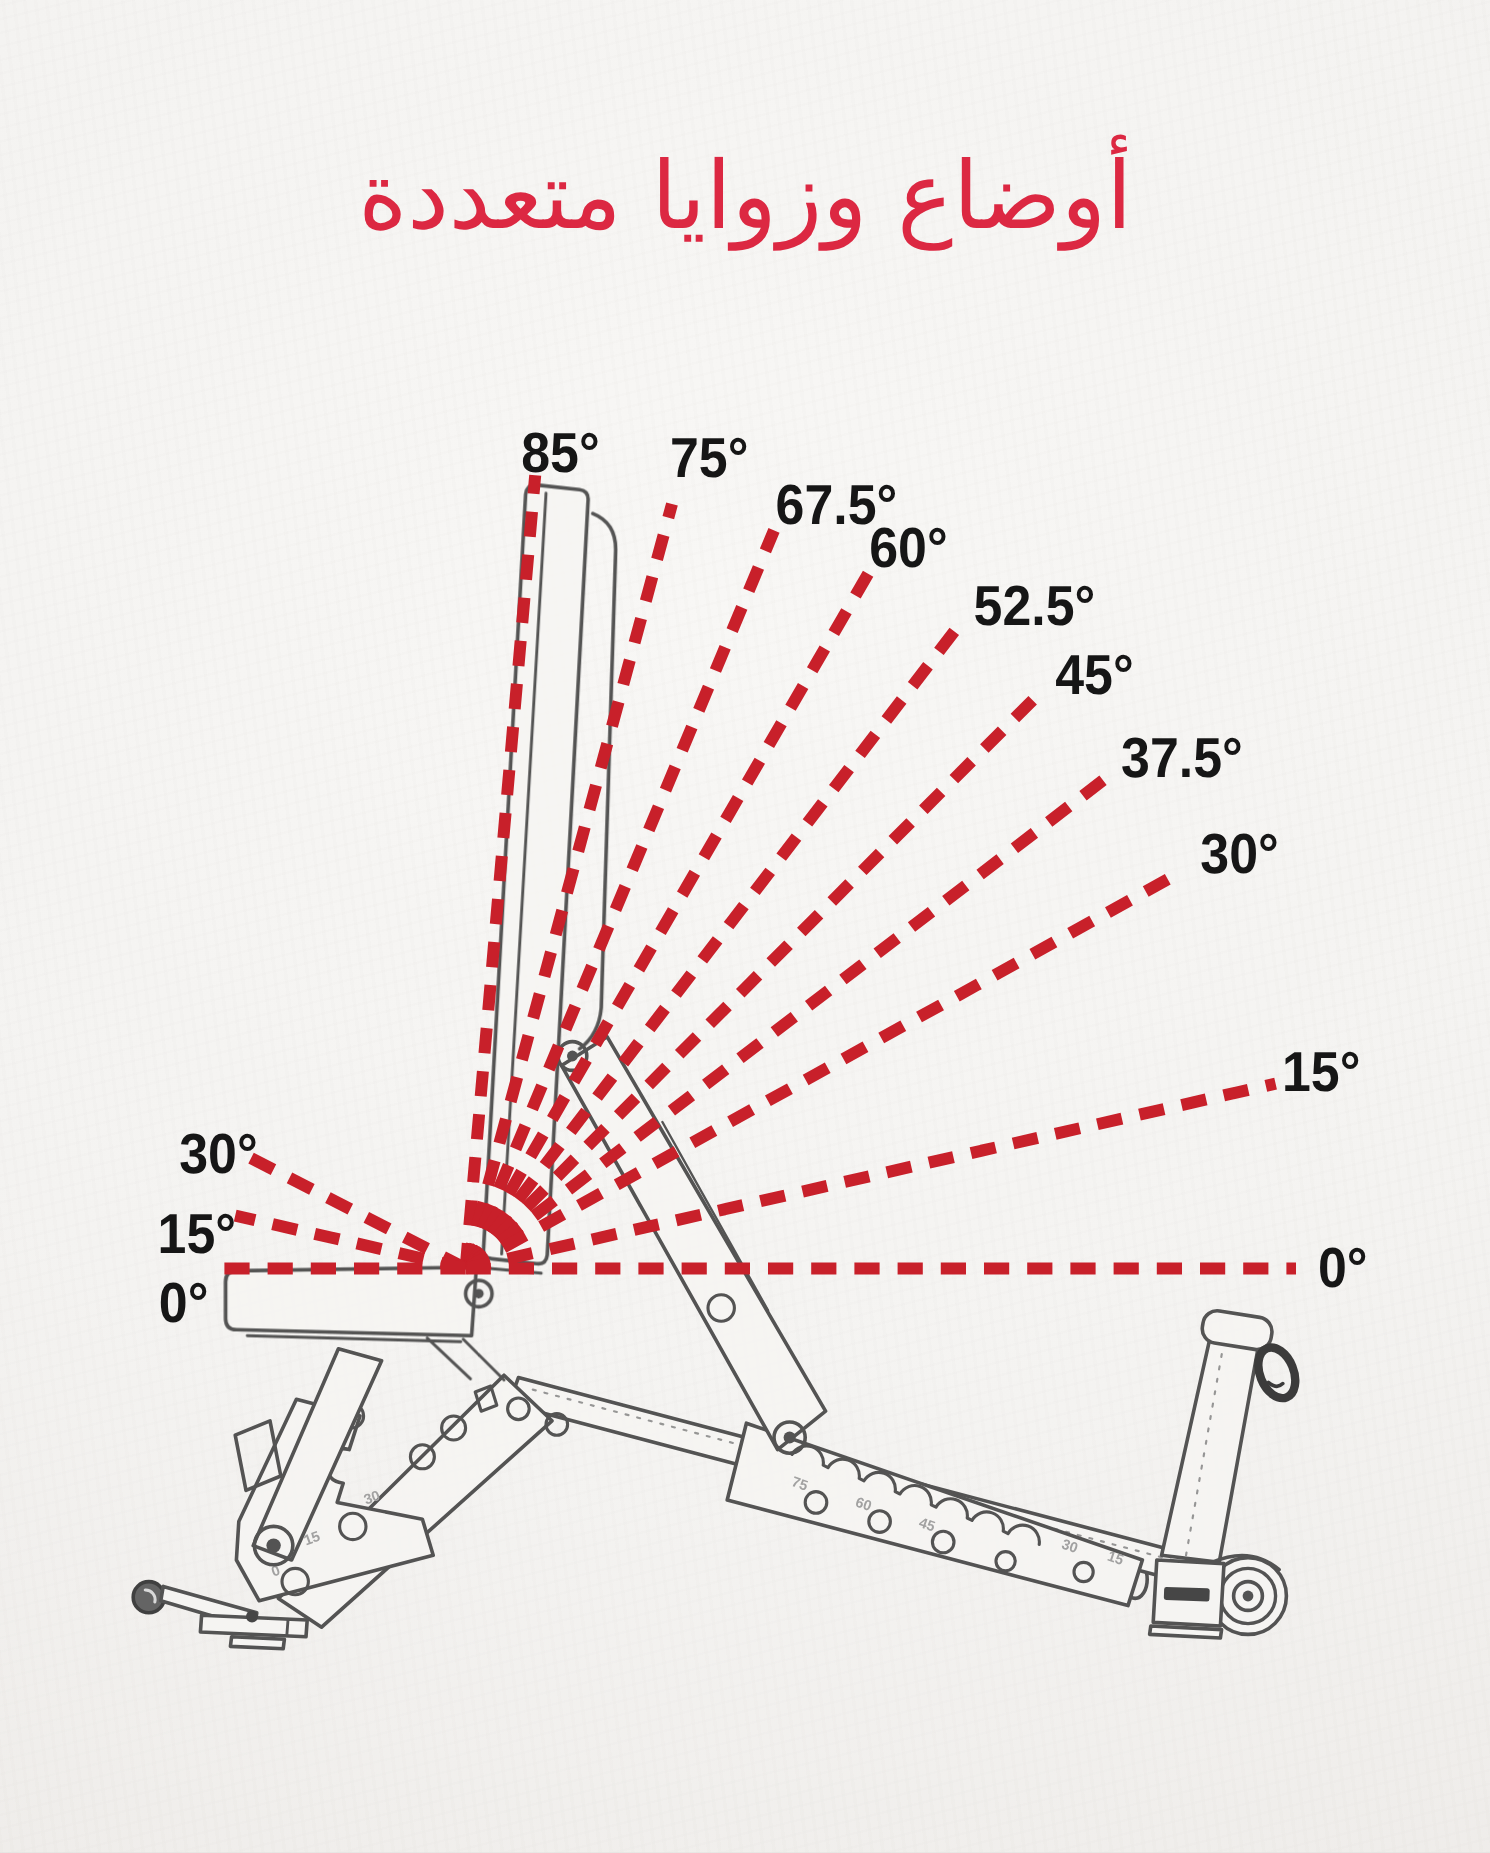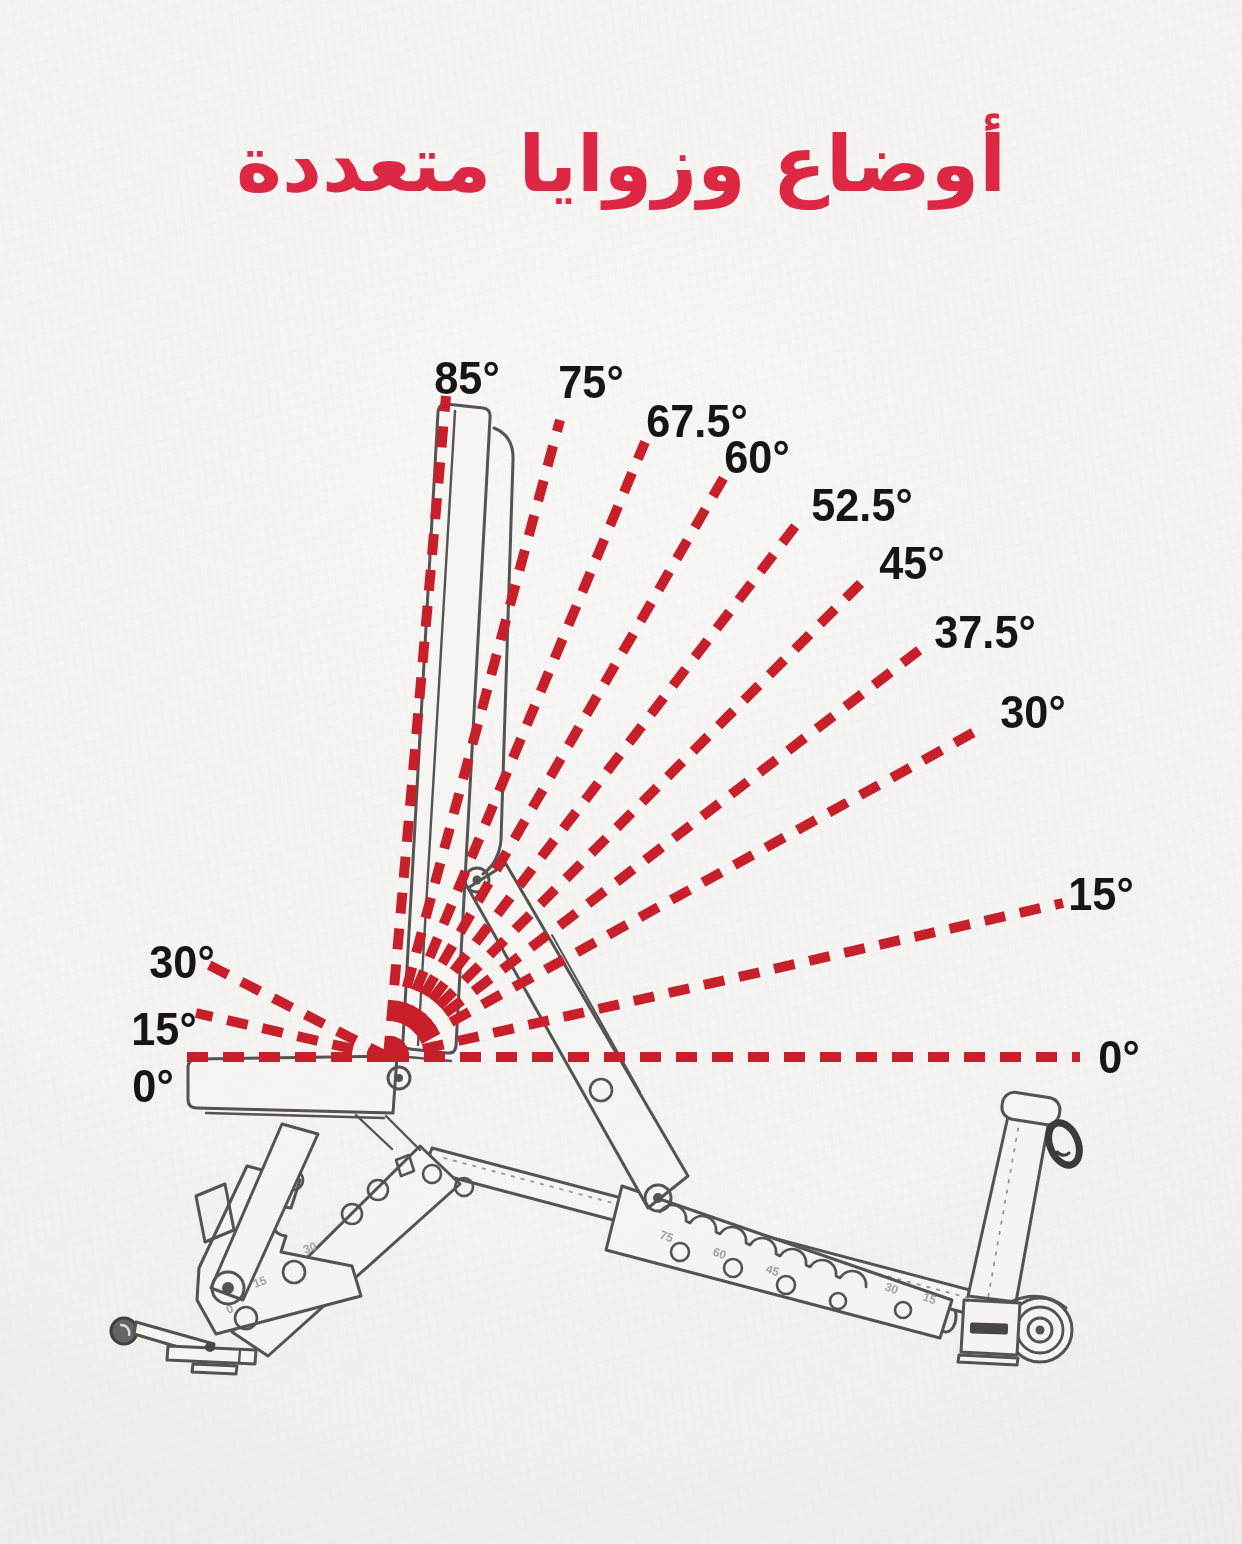--- a/index.html
+++ b/index.html
@@ -10,21 +10,21 @@
     font-family:"Liberation Sans", sans-serif;
   }
   .paper-grain{
     position:absolute;inset:0;pointer-events:none;opacity:.5;
     background:
       repeating-linear-gradient(83deg, rgba(210,205,198,.08) 0 3px, rgba(255,255,255,0) 3px 9px),
       repeating-linear-gradient(-14deg, rgba(190,186,180,.06) 0 2px, rgba(255,255,255,0) 2px 11px);
   }
   .title{
     position:absolute;left:0;right:0;top:118px;text-align:center;direction:rtl;
-    font-family:"DejaVu Sans", sans-serif;font-weight:bold;
+    font-family:"DejaVu Sans", sans-serif;font-weight:normal;
     font-size:78px;line-height:1.2;color:#dc2842;letter-spacing:0px;
   }
   .ang{
     position:absolute;transform:translate(-50%,-50%) scaleX(.92);
     font-family:"Liberation Sans", sans-serif;font-weight:700;
     font-size:47px;color:#161616;white-space:nowrap;
   }
   svg.art{position:absolute;left:0;top:0;}
 </style>
 </head>

